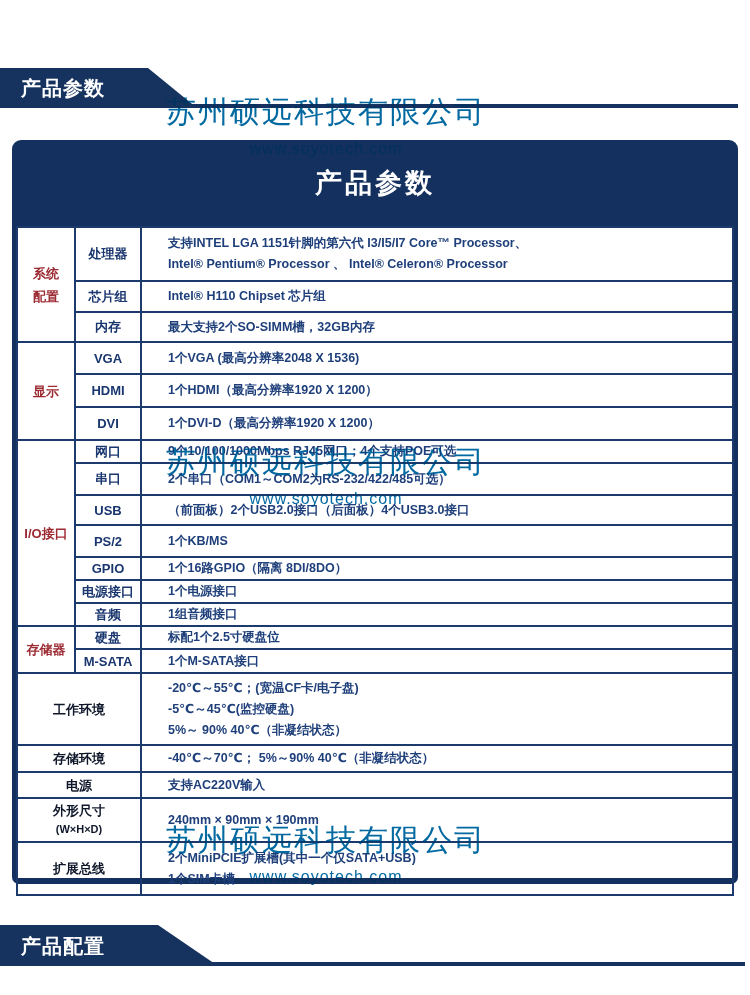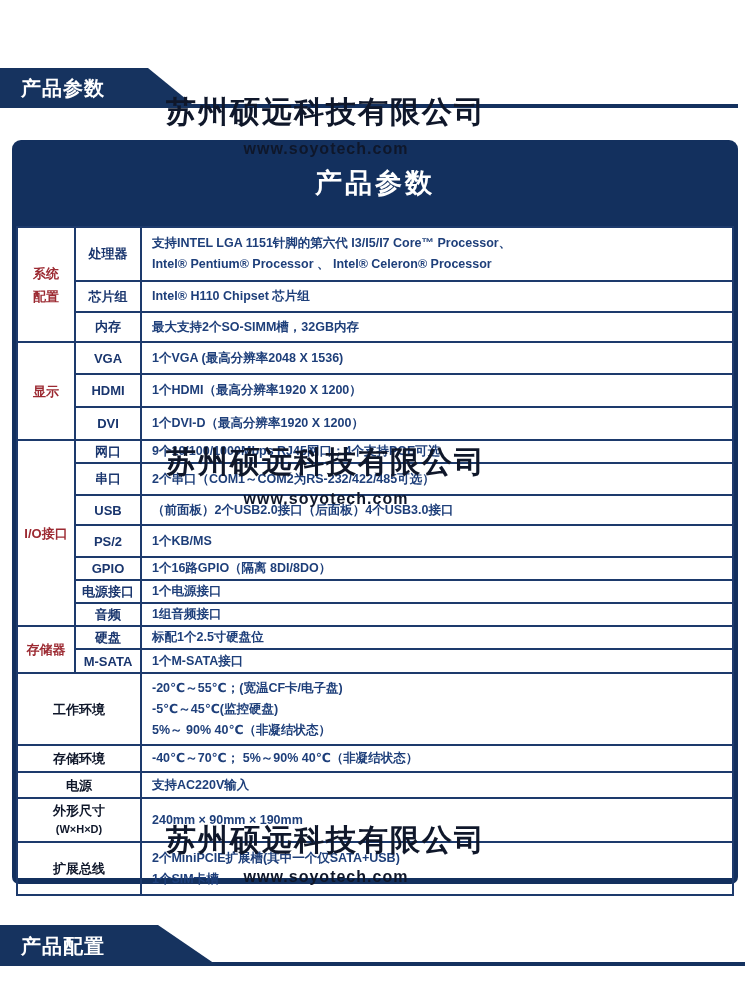--- a/index.html
+++ b/index.html
@@ -24,27 +24,27 @@
            background:#13305e; border-radius:9px 9px 7px 7px; }
   .panel-title { position:absolute; top:0; left:0; width:100%; height:86px;
                  display:flex; align-items:center; justify-content:center;
                  color:#ffffff; font-size:27px; font-weight:bold; letter-spacing:3px; }
   .table-box { position:absolute; left:4px; right:4px; top:86px; bottom:6px; background:#ffffff; }
 
   table.spec { width:100%; height:100%; border-collapse:collapse; table-layout:fixed; }
   table.spec td { border:2px solid #1d3a6c; vertical-align:middle; overflow:hidden; }
   td.cat  { text-align:center; color:#9c2a32; font-weight:bold; font-size:13px; line-height:23px; }
   td.sub  { text-align:center; color:#1a366e; font-weight:bold; font-size:13px; }
-  td.val  { padding-left:10px; color:#1e3f7a; font-weight:600; font-size:12.5px; line-height:21px; text-align:left; }
+  td.val  { padding-left:26px; color:#1e3f7a; font-weight:600; font-size:12.5px; line-height:21px; text-align:left; }
   td.wide { text-align:center; color:#0f172a; font-weight:bold; font-size:13px; line-height:19px; }
   td.wide .small { font-size:11px; }
 
   
-  .wm { position:absolute; left:0; width:652px; text-align:center; color:#0f172a;
-        mix-blend-mode:darken; pointer-events:none; z-index:5; font-weight:700; }
+  .wm { position:absolute; left:0; width:652px; text-align:center; color:#0369a1;
+        mix-blend-mode:darken; pointer-events:none; z-index:5; font-weight:400; }
   .wm .co  { font-size:30px; letter-spacing:2px; line-height:32px; }
   .wm .url { font-size:16px; letter-spacing:1px; line-height:26px; margin-top:8px; }
   #wm1 { top:96px; }
   #wm2 { top:446px; }
   #wm3 { top:824px; }
 </style>
 </head>
 <body>
 
 <div class="page">

